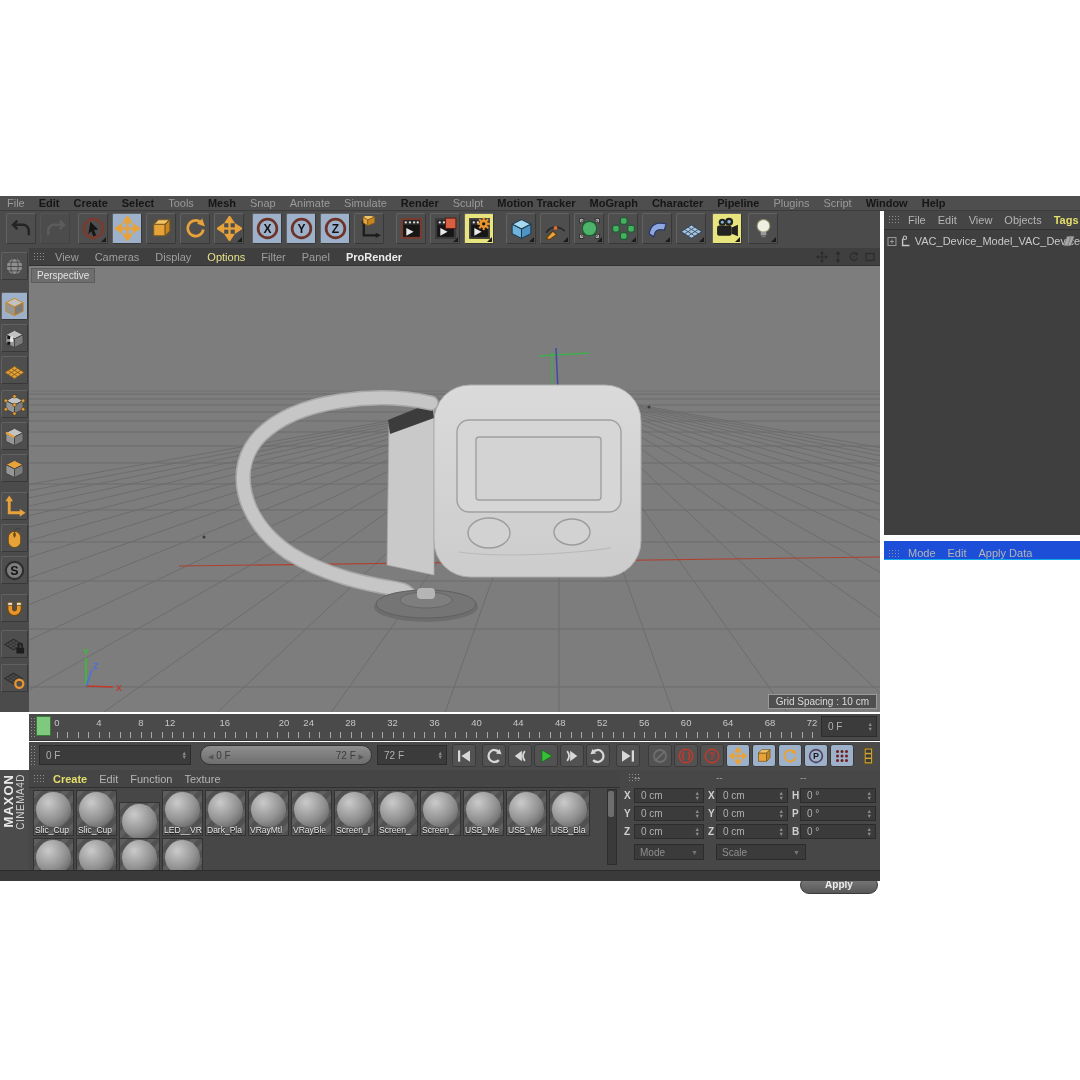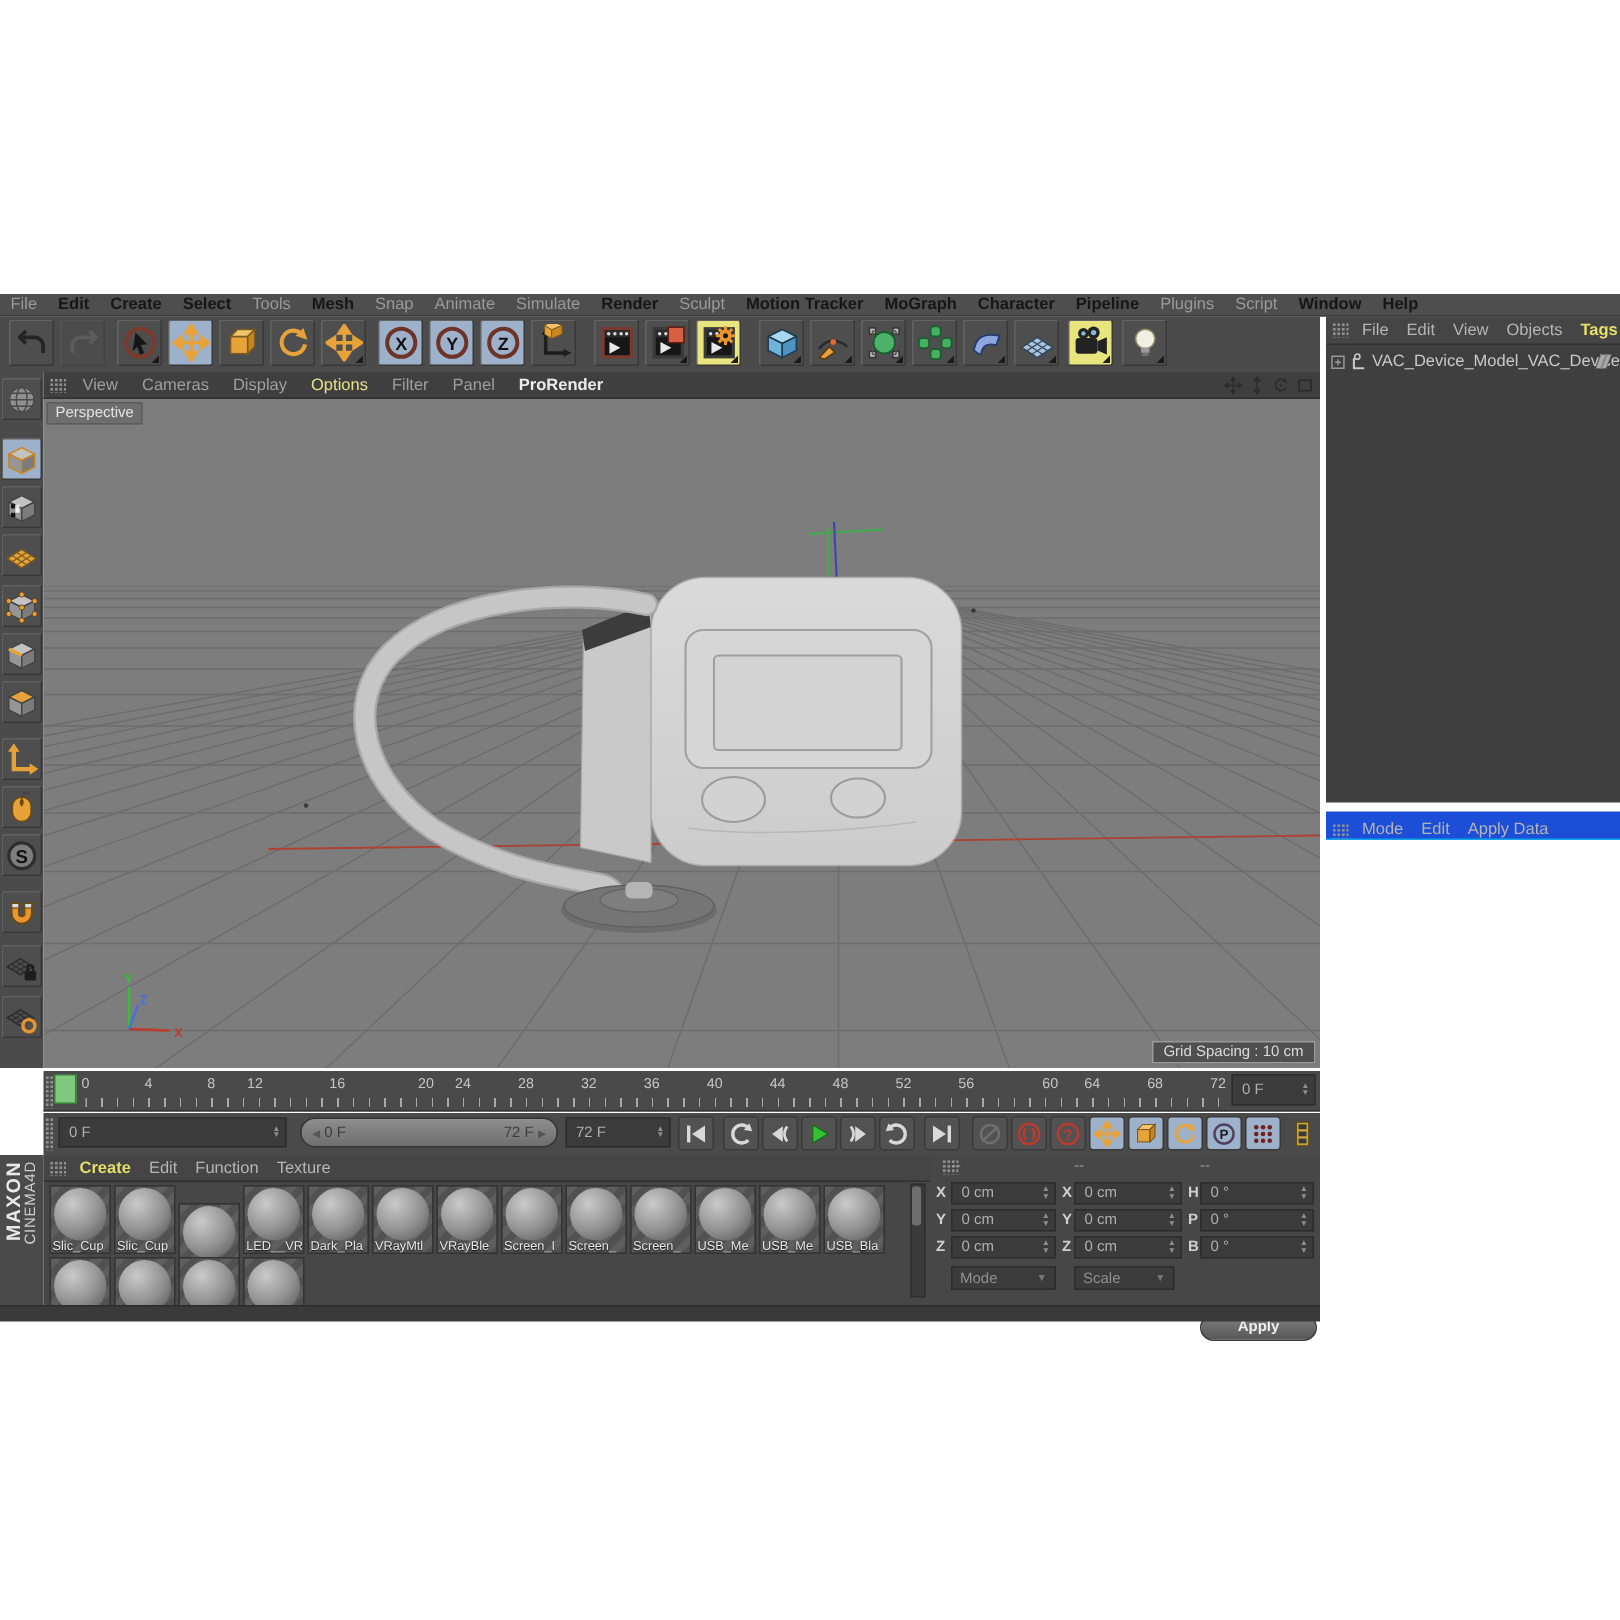--- a/index.html
+++ b/index.html
@@ -650,21 +650,21 @@
         <span class="ruler-num" style="left: 255px;">20</span>
         <span class="ruler-num" style="left: 279.664px;">24</span>
         <span class="ruler-num" style="left: 321.608px;">28</span>
         <span class="ruler-num" style="left: 363.552px;">32</span>
         <span class="ruler-num" style="left: 405.496px;">36</span>
         <span class="ruler-num" style="left: 447.44px;">40</span>
         <span class="ruler-num" style="left: 489.384px;">44</span>
         <span class="ruler-num" style="left: 531.328px;">48</span>
         <span class="ruler-num" style="left: 573.272px;">52</span>
         <span class="ruler-num" style="left: 615.216px;">56</span>
-        <span class="ruler-num" style="left: 657.16px; margin-left: 14px;">60</span>
+        <span class="ruler-num" style="left: 657.16px;">60</span>
         <span class="ruler-num" style="left: 699.104px;">64</span>
         <span class="ruler-num" style="left: 741.048px;">68</span>
         <span class="ruler-num" style="left: 782.992px;">72</span>
       </div>
 
     <div class="transport" id="transport">
       <div class="vhandle"></div>
       <div class="field" style="left:10px;top:3px;width:152px;height:20px;">
         <span>0 F</span>
         <span class="stepper">
@@ -883,21 +883,21 @@
         <div class="mat-scroll-handle"></div>
       </div>
     </div>
 
     <div class="coord-panel" id="coord-panel">
       <div class="handle" style="position:absolute;left:4px;top:3px;"></div>
       <div class="dd" style="left:14px;top:74px;width:70px;height:16px;">
         <span>Mode</span>
           <span style="font-size:7px;color:#777;">▼</span>
       </div>
-      <div class="dd" style="left:96px;top:74px;width:67px;height:16px;">
+      <div class="dd" style="left:96px;top:74px;width:90px;height:16px;">
         <span>Scale</span>
           <span style="font-size:7px;color:#777;">▼</span>
       </div>
       <div class="apply-btn" style="left:180px;top:74px;width:76px;height:16px;">Apply</div>
     <span class="coord-header" style="left: 14px;">--</span>
         <span class="coord-header" style="left: 96px;">--</span>
         <span class="coord-header" style="left: 180px;">--</span>
         <span class="coord-label" style="left: 4px; top: 20px;">X</span>
         <div class="field" style="left: 14px; top: 18px; width: 70px; height: 15px;">
           <span>0 cm</span>

